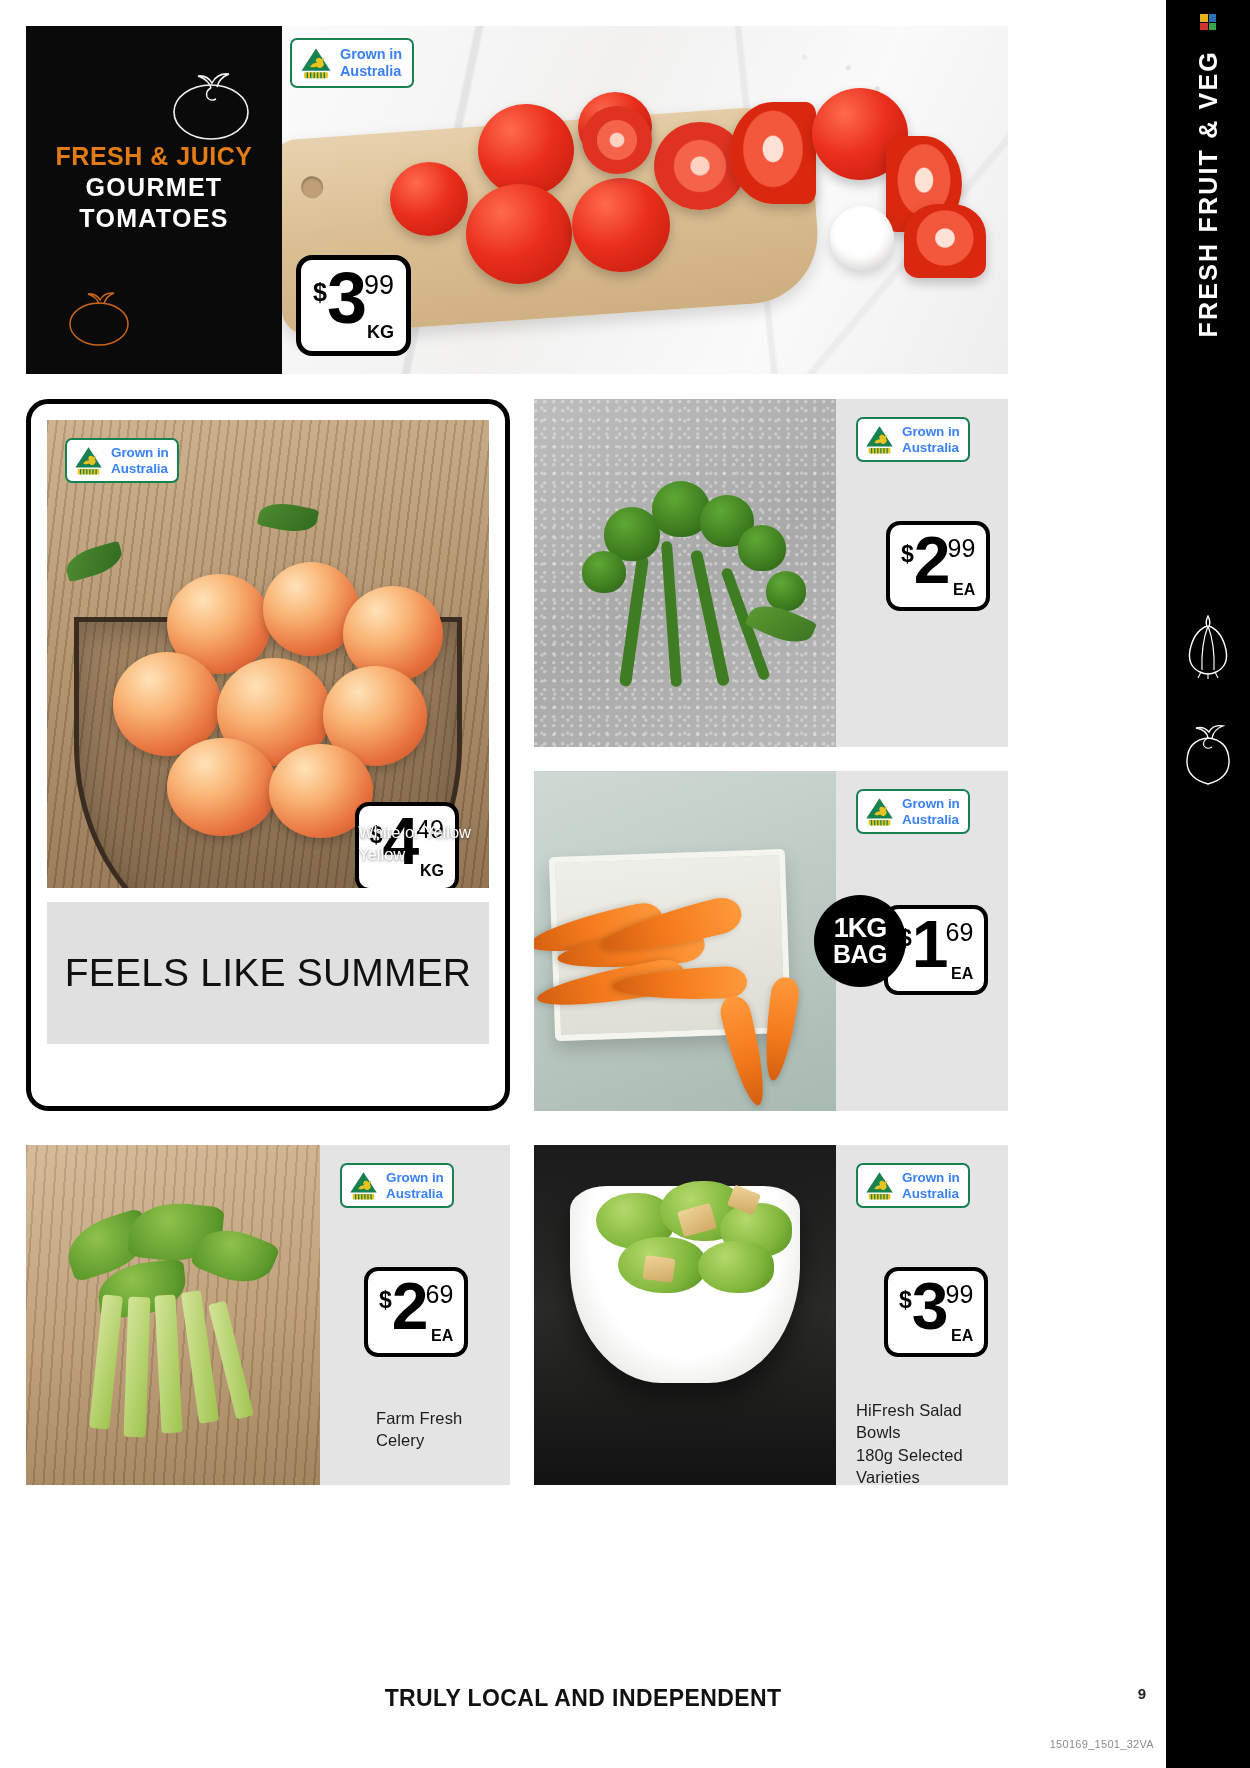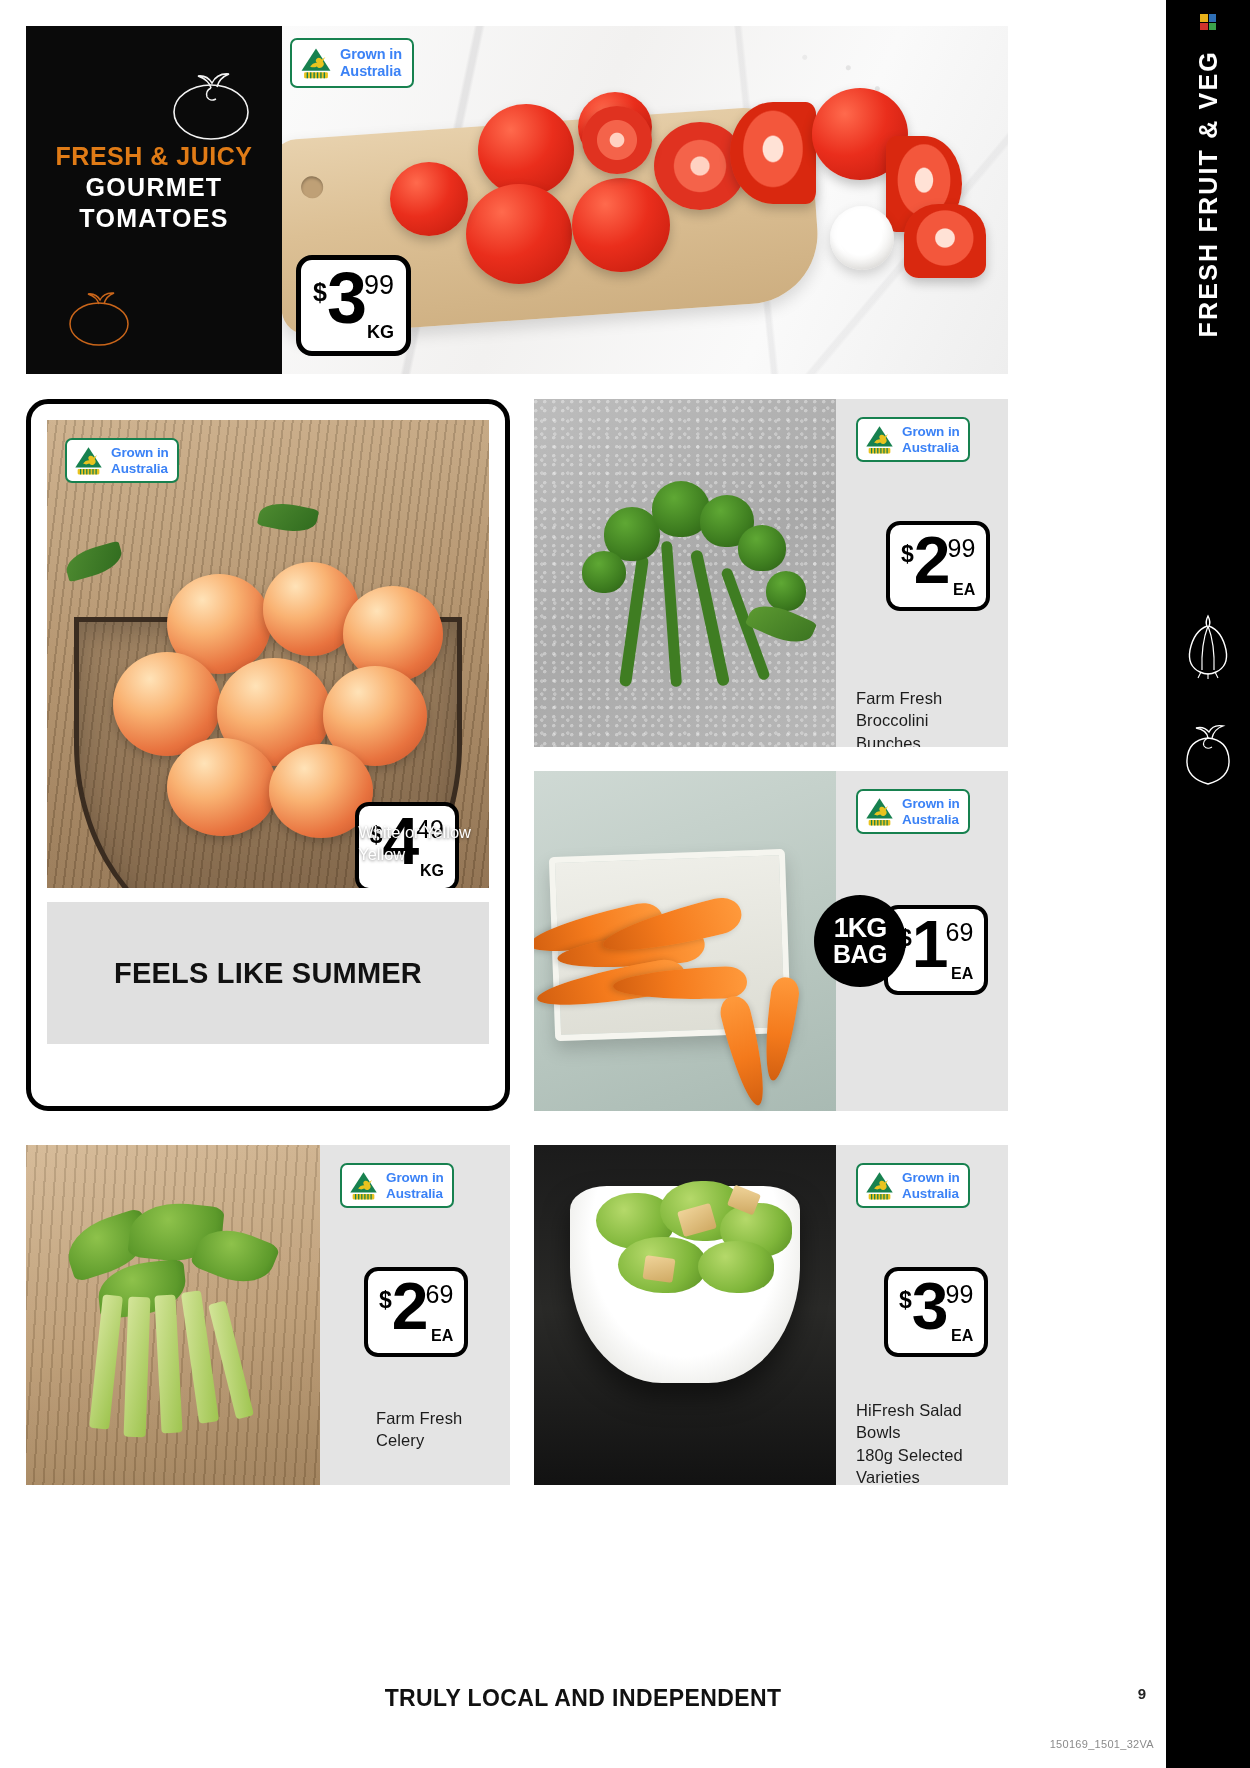--- a/index.html
+++ b/index.html
@@ -193,21 +193,21 @@
   .peach-caption {
     position:absolute; right:18px; bottom:22px;
     color:#ffffff; font-size:16.5px; line-height:1.32; text-align:left;
     text-shadow:0 1px 3px rgba(0,0,0,.5);
   }
   .summer-bar {
     margin-top:14px; height:142px; background:#e0e0e0;
     display:flex; align-items:center; justify-content:center;
   }
   .summer-bar span {
-    font-size:29px; font-weight:700; letter-spacing:.2px; color:#111;
+    font-size:39px; font-weight:400; letter-spacing:.2px; color:#111;
   }
 
   .wood {
     position:absolute; inset:0;
     background:
       repeating-linear-gradient(97deg, rgba(0,0,0,.12) 0 2px, rgba(255,255,255,.05) 2px 9px),
       linear-gradient(170deg,#cdb08b 0%,#b08f68 48%,#8d6e4c 100%);
   }
   .basket {
     position:absolute; left:6%; bottom:-14%; width:88%; height:72%;
@@ -460,24 +460,20 @@
       <div class="price-wrap" style="left:50px; top:122px;">
         <div class="price sm">
           <div class="row">
             <span class="cur">$</span>
             <span class="big">2</span>
             <span class="cents">99</span>
           </div>
           <span class="unit">EA</span>
         </div>
       </div>
-      <div class="desc" style="top:288px;">
-        <span>Farm Fresh</span><br>
-        <span>Broccolini Bunches</span>
-      </div>
     </div>
   </div>
 
   <div class="tile" style="left:534px; top:771px; width:474px; height:340px;">
     <div class="photo" style="width:302px;">
       <div class="carrot-bg"></div>
       <div class="crate"></div>
       <div class="carrot" style="left:44px;  top:92px;  width:36px; height:136px; transform:rotate(78deg);"></div>
       <div class="carrot" style="left:80px;  top:106px; width:34px; height:148px; transform:rotate(84deg);"></div>
       <div class="carrot" style="left:120px; top:86px;  width:36px; height:142px; transform:rotate(76deg);"></div>

